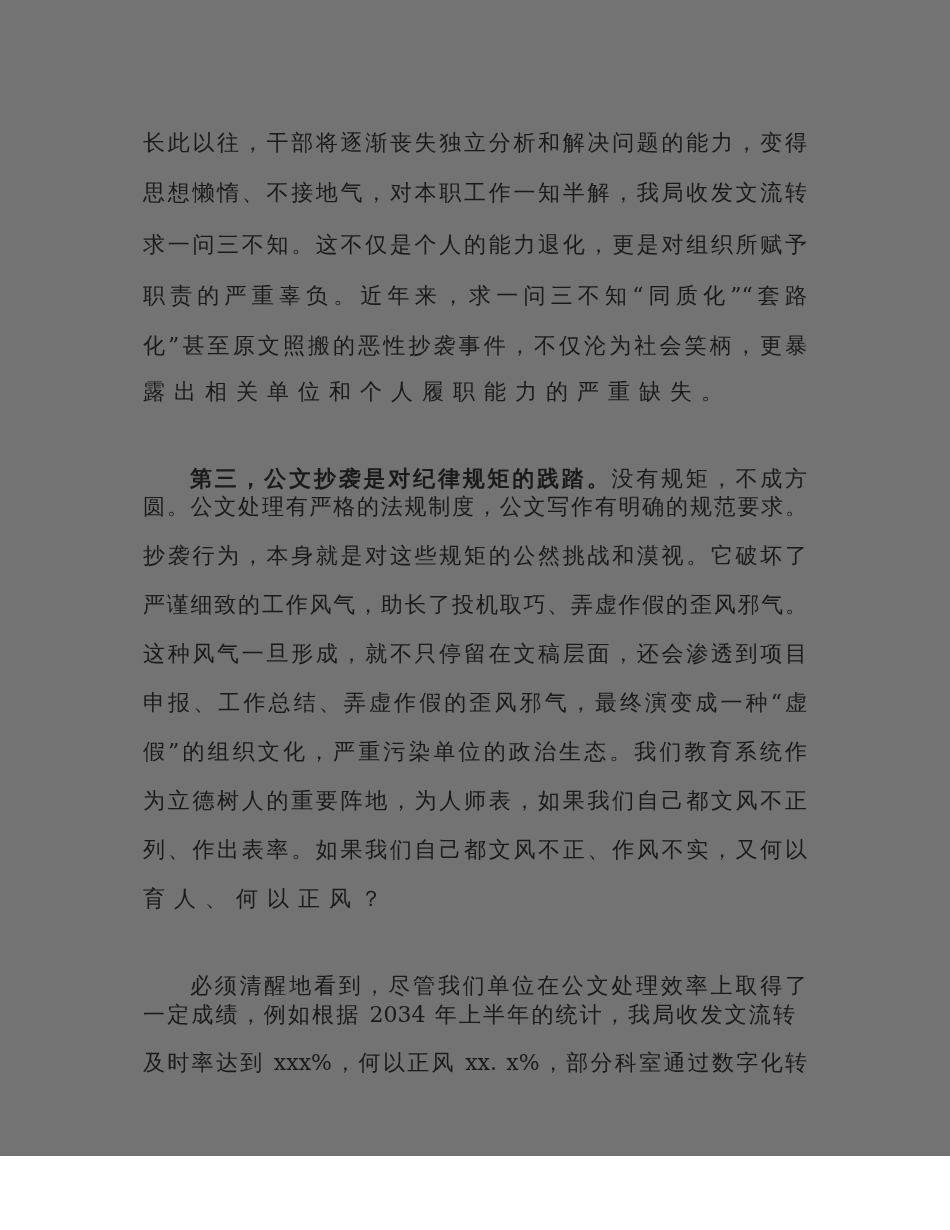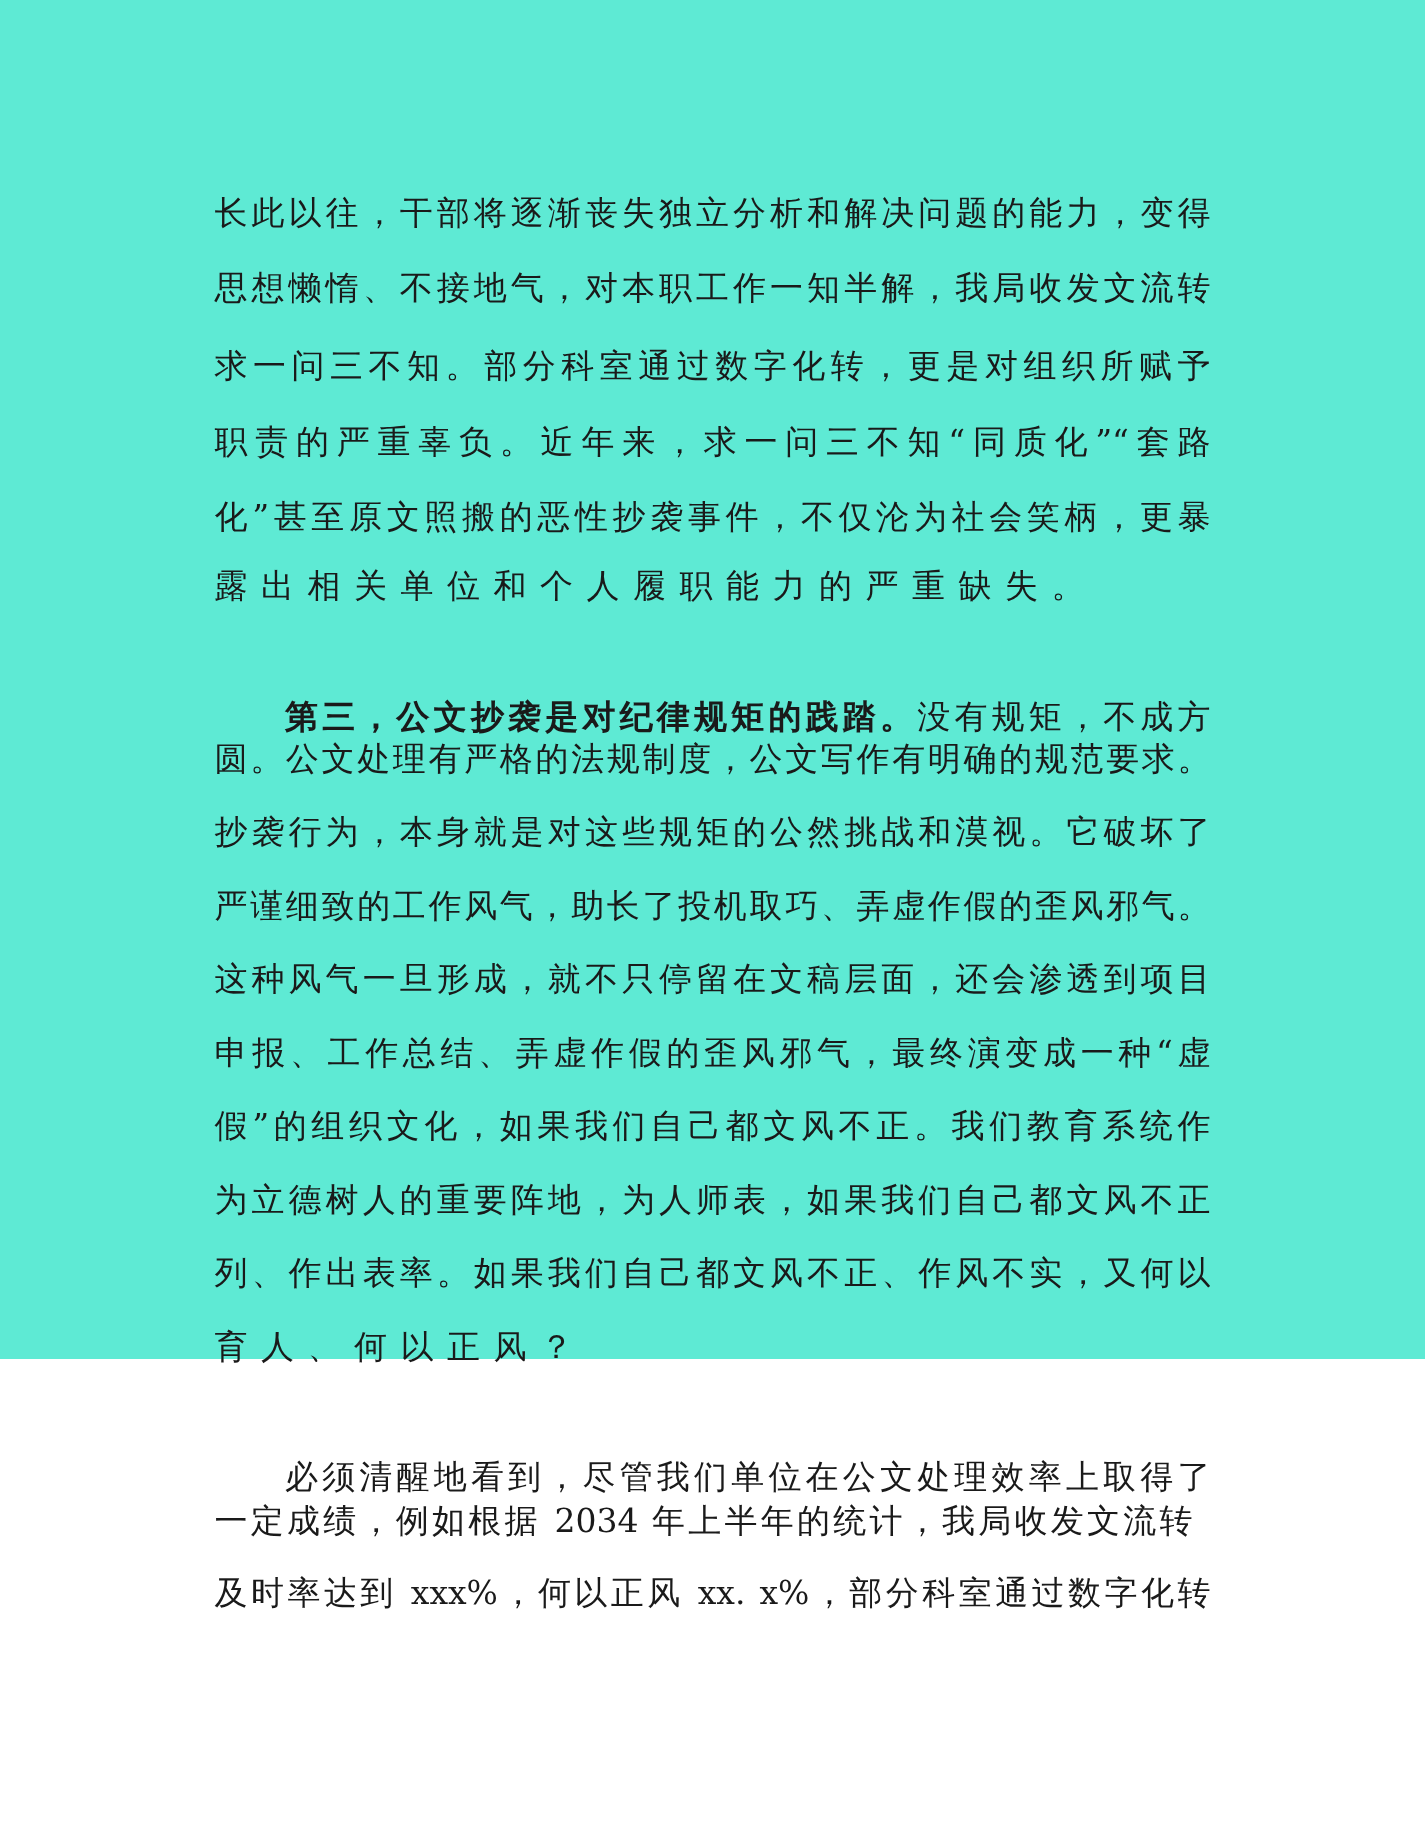--- a/index.html
+++ b/index.html
@@ -1,49 +1,49 @@
 <!DOCTYPE html>
 <html><head>
 <meta charset="utf-8">
 <style>
   html, body { margin:0; padding:0; background:#ffffff; }
   body { width:950px; height:1230px; position:relative; overflow:hidden;
          font-family: "DejaVu Serif", "Liberation Serif", serif; color:#1a1a1a; }
-  .page { position:absolute; left:0; top:0; width:950px; height:906px; background:#5eead4; }
+  .page { position:absolute; left:0; top:0; width:950px; height:1156px; background:#737373; }
   .line { position:absolute; left:143px; width:664px; height:34px; line-height:34px;
           font-size:22px; white-space:nowrap; text-align:justify; text-align-last:justify;
           letter-spacing:0; }
   .line.last { text-align-last:left; letter-spacing:9px; }
   .line.indent { left:190px; width:617px;margin-top:20px; }
   .bold { font-family: "DejaVu Sans", "Liberation Sans", sans-serif; font-weight:bold; }
 </style>
 </head>
 <body>
 
 <div class="page">
 
   <div>
     <div class="line" style="top:126px">长此以往，干部将逐渐丧失独立分析和解决问题的能力，变得</div>
     <div class="line" style="top:176px">思想懒惰、不接地气，对本职工作一知半解，我局收发文流转</div>
-    <div class="line" style="top:228px">求一问三不知。部分科室通过数字化转，更是对组织所赋予</div>
+    <div class="line" style="top:228px">求一问三不知。这不仅是个人的能力退化，更是对组织所赋予</div>
     <div class="line" style="top:279px">职责的严重辜负。近年来，求一问三不知“同质化”“套路</div>
     <div class="line" style="top:329px">化”甚至原文照搬的恶性抄袭事件，不仅沦为社会笑柄，更暴</div>
     <div class="line last" style="top:375px">露出相关单位和个人履职能力的严重缺失。</div>
   </div>
 
   <div>
     <div class="line indent" style="top:442px">
       <span class="bold">第三，公文抄袭是对纪律规矩的践踏。</span><span>没有规矩，不成方</span>
     </div>
     <div class="line" style="top:490px">圆。公文处理有严格的法规制度，公文写作有明确的规范要求。</div>
     <div class="line" style="top:539px">抄袭行为，本身就是对这些规矩的公然挑战和漠视。它破坏了</div>
     <div class="line" style="top:588px">严谨细致的工作风气，助长了投机取巧、弄虚作假的歪风邪气。</div>
     <div class="line" style="top:637px">这种风气一旦形成，就不只停留在文稿层面，还会渗透到项目</div>
     <div class="line" style="top:686px">申报、工作总结、弄虚作假的歪风邪气，最终演变成一种“虚</div>
-    <div class="line" style="top:735px">假”的组织文化，如果我们自己都文风不正。我们教育系统作</div>
+    <div class="line" style="top:735px">假”的组织文化，严重污染单位的政治生态。我们教育系统作</div>
     <div class="line" style="top:784px">为立德树人的重要阵地，为人师表，如果我们自己都文风不正</div>
     <div class="line" style="top:833px">列、作出表率。如果我们自己都文风不正、作风不实，又何以</div>
     <div class="line last" style="top:882px">育人、何以正风？</div>
   </div>
 
   <div>
     <div class="line indent" style="top:949px">必须清醒地看到，尽管我们单位在公文处理效率上取得了</div>
     <div class="line" style="top:998px;width:652px">一定成绩，例如根据 2034 年上半年的统计，我局收发文流转</div>
     <div class="line" style="top:1046px">及时率达到 xxx%，何以正风 xx. x%，部分科室通过数字化转</div>
   </div>

